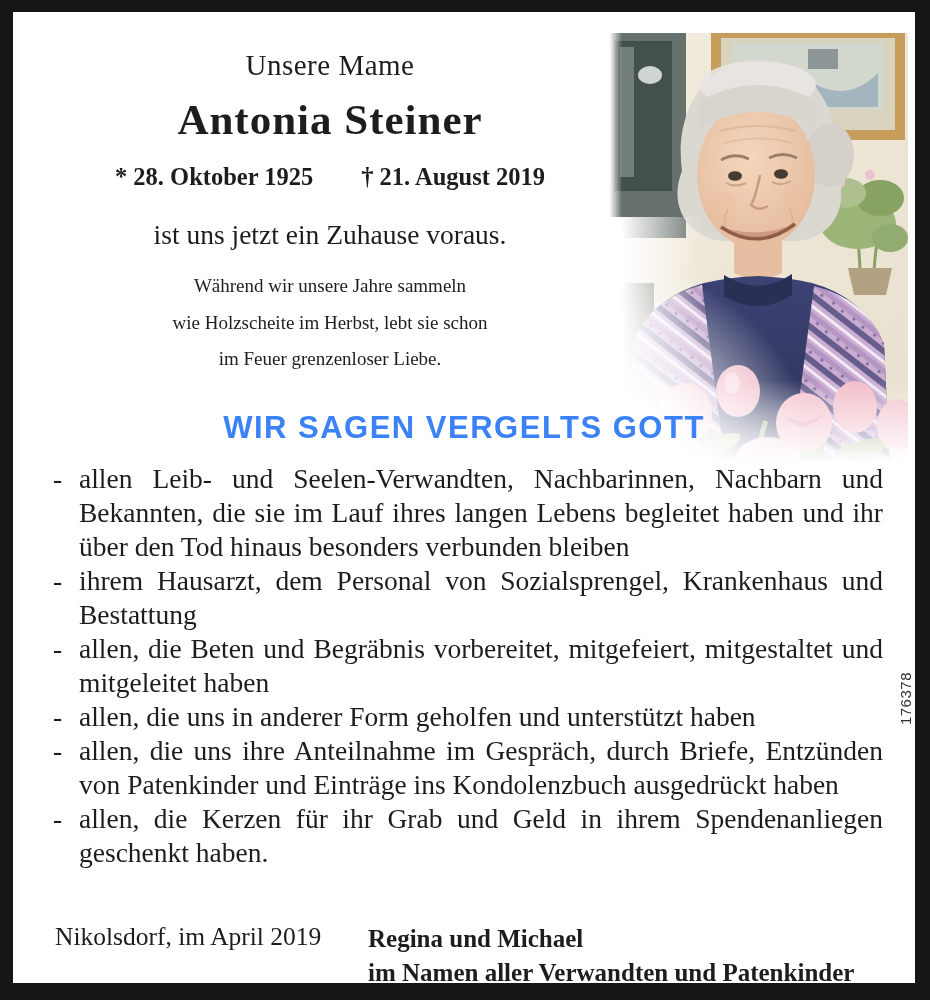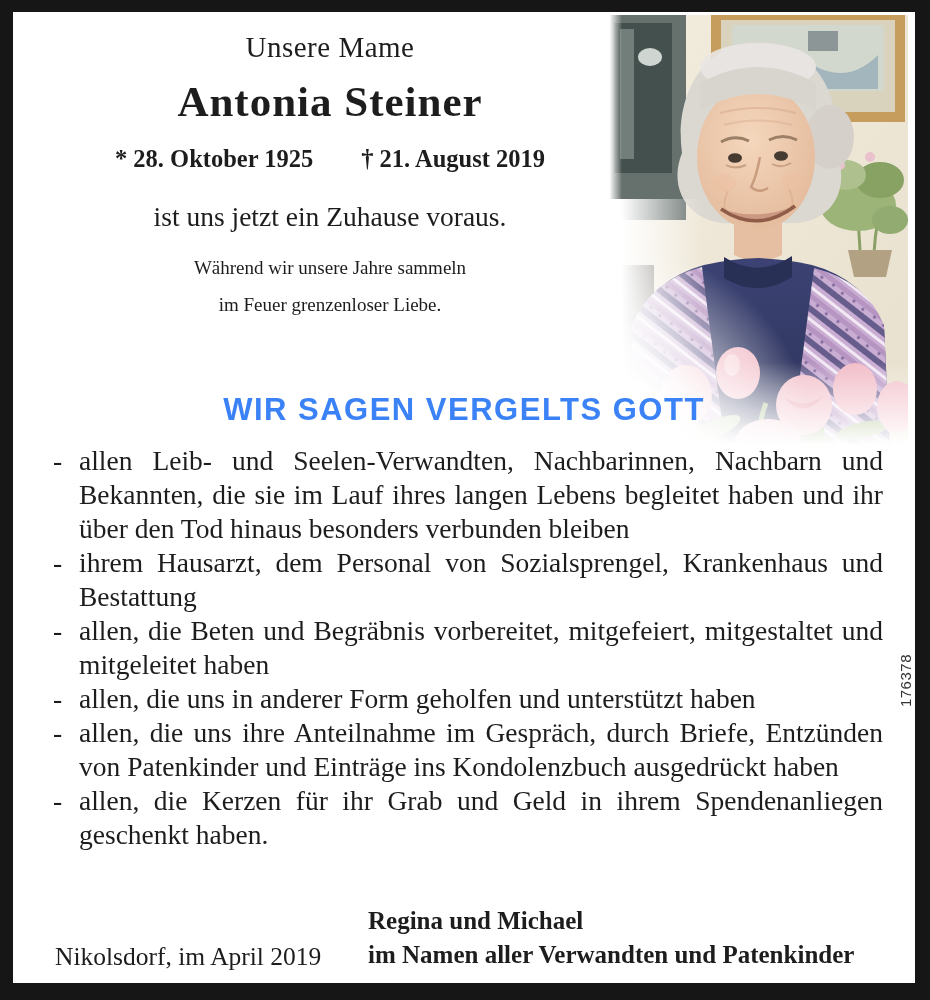--- a/index.html
+++ b/index.html
@@ -8,21 +8,21 @@
     width:930px;height:1000px;
     box-sizing:border-box;
     border-style:solid;
     border-color:#161616;
     border-width:12px 15px 17px 13px;
     background:#ffffff;
     overflow:hidden;
     font-family:"Liberation Serif", serif;
     color:#1d1d1d;
   }
-  .inner{position:relative;width:902px;height:707px;}
+  .inner{position:relative;width:902px;height:707px;margin-top:18px;}
 
   
   .photo{position:absolute;top:3px;right:7px;width:300px;height:437px;z-index:1;}
   .photo svg{display:block;}
   .ph-fade{position:absolute;pointer-events:none;}
   .ph-fade-left-thin{left:0;top:0;bottom:0;width:14px;
     background:linear-gradient(90deg,#fff 10%,rgba(255,255,255,0));}
   .ph-fade-left{left:0;top:42%;bottom:0;width:95px;
     background:linear-gradient(90deg,#fff 14%,rgba(255,255,255,0));}
   .ph-fade-bottom{left:0;right:0;bottom:0;height:90px;
@@ -47,21 +47,21 @@
   }
   .thanks-list{position:absolute;top:432px;left:40px;width:830px;z-index:3;
     font-size:27.5px;line-height:34px;}
   .thanks-list .li{display:flex;}
   .thanks-list .dash{width:26px;flex:0 0 26px;}
   .thanks-list .txt{flex:1;text-align:justify;}
 
   
   .signature{position:absolute;left:355px;top:892px;z-index:3;
     font-weight:700;font-size:25px;line-height:34px;}
-  .place-date{position:absolute;left:42px;top:930px;z-index:3;
+  .place-date{position:absolute;left:42px;top:892px;z-index:3;
     font-size:25.5px;line-height:30px;}
   .ref-number{
     position:absolute;right:1px;bottom:12px;z-index:3;
     writing-mode:vertical-rl;transform:rotate(180deg);
     font-family:"Liberation Sans", sans-serif;
     font-size:15px;letter-spacing:.5px;color:#333;
   }
 </style>
 </head>
 <body>
@@ -188,20 +188,21 @@
       <div class="eyebrow">Unsere Mame</div>
       <div class="name">Antonia Steiner</div>
       <div class="dates">
         <span class="birth">* 28. Oktober 1925</span><span>† 21. August 2019</span>
       </div>
       <div class="intro">ist uns jetzt ein Zuhause voraus.</div>
       <div class="verse">
 
           <div class="verse-line">Während wir unsere Jahre sammeln</div>
 
+          <div class="verse-line">wie Holzscheite im Herbst, lebt sie schon</div>
 
           <div class="verse-line">im Feuer grenzenloser Liebe.</div>
         </div>
     </div>
 
     <div class="thanks-heading">WIR SAGEN VERGELTS GOTT</div>
 
     <div class="thanks-list">
 
         <div class="li">

